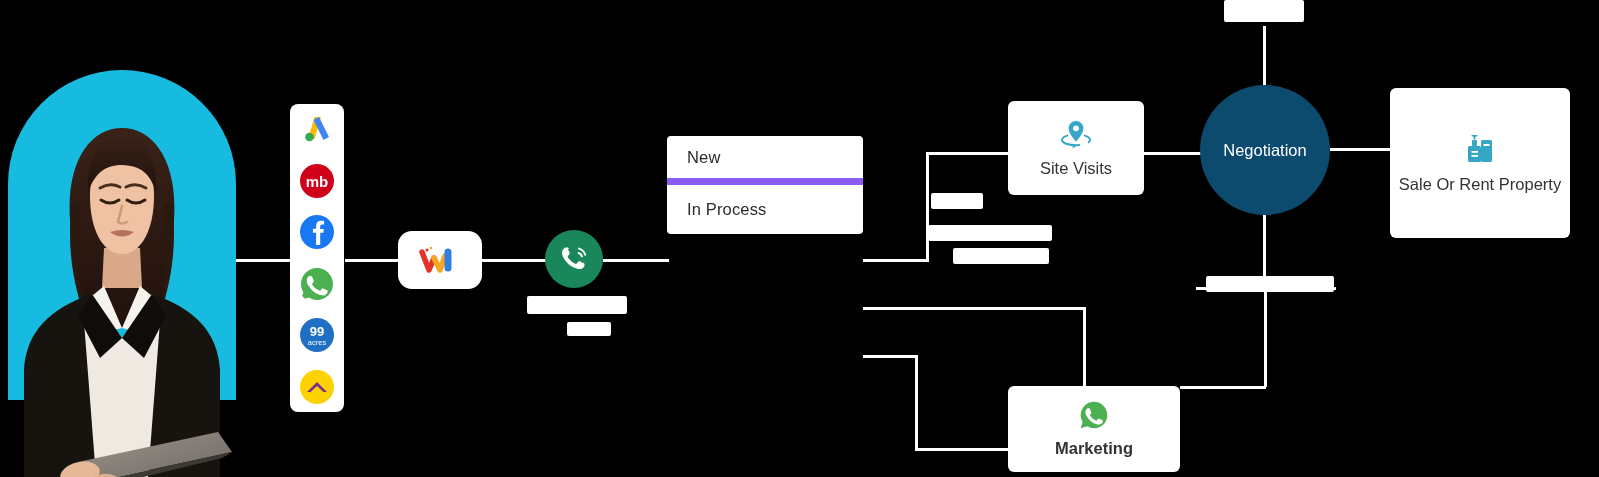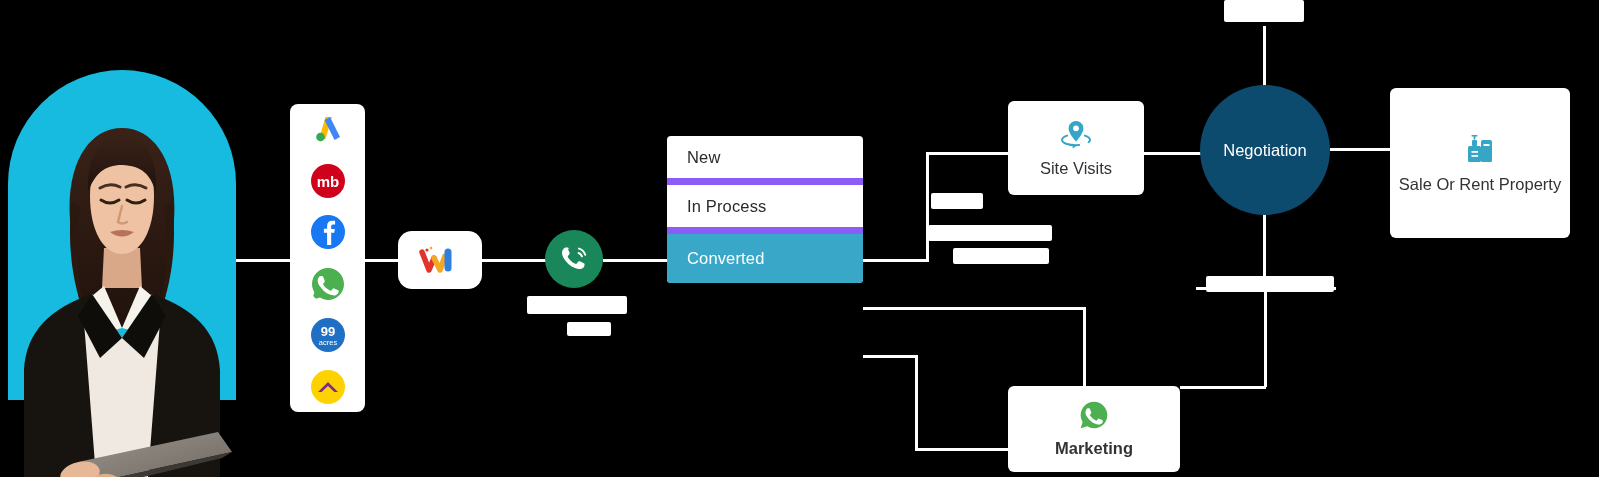--- a/index.html
+++ b/index.html
@@ -57,21 +57,21 @@
     top: 0;
     width: 228px;
     height: 407px;
   }
 
   
   #source-column {
     position: absolute;
     left: 290px;
     top: 104px;
-    width: 75px;
+    width: 54px;
     height: 308px;
     background: #ffffff;
     border-radius: 8px;
     display: flex;
     flex-direction: column;
     align-items: center;
     justify-content: space-between;
     padding: 6px 0;
     box-sizing: border-box;
   }
@@ -350,21 +350,20 @@
     <svg width="32" height="32" viewBox="0 0 32 32">
       <path d="M11 5.5c-.5-1-1-1-1.6-1H8c-.6 0-1.4.2-2.1 1-.7.8-1.9 1.9-1.9 4.6 0 2.7 2 5.6 2.3 6 .3.4 3.9 6.2 9.5 8.5 4.7 1.9 5.7 1.5 6.7 1.4 1-.1 3.2-1.3 3.7-2.6.4-1.3.4-2.4.3-2.6-.1-.2-.5-.4-1.1-.7-.6-.3-3.3-1.6-3.8-1.8-.5-.2-.9-.3-1.2.2-.4.5-1.4 1.8-1.7 2.1-.3.4-.6.4-1.2.1-.6-.3-2.4-.9-4.5-2.8-1.7-1.5-2.8-3.4-3.1-4-.3-.5 0-.8.2-1.1.3-.3.6-.7.9-1 .3-.3.4-.6.6-1 .2-.4.1-.7 0-1-.1-.3-1.2-3-1.6-3.8Z" fill="#ffffff"></path>
       <path d="M21 5.6a9.5 9.5 0 0 1 6.2 6.1" stroke="#ffffff" stroke-width="2" fill="none" stroke-linecap="round"></path>
       <path d="M20.6 10a5.4 5.4 0 0 1 3.3 3.3" stroke="#ffffff" stroke-width="2" fill="none" stroke-linecap="round"></path>
     </svg>
   </div>
 
   <div id="status-list">
     <div class="status-row">New</div>
     <div class="status-row">In Process</div>
-    <div class="status-row active">Converted</div>
   </div>
 
   <div class="card" id="card-site-visits">
     <svg width="34" height="32" viewBox="0 0 34 32">
       <path d="M17 3c-4.1 0-7.4 3.3-7.4 7.4 0 5.5 7.4 13 7.4 13s7.4-7.5 7.4-13C24.4 6.3 21.1 3 17 3Z" fill="#36A6C6"></path>
       <circle cx="17" cy="10.3" r="2.9" fill="#ffffff"></circle>
       <path d="M8.2 17.6C5 18.6 3 20.2 3 22c0 2.9 6.3 5.2 14 5.2s14-2.3 14-5.2c0-1.8-2-3.4-5.2-4.4" stroke="#36A6C6" stroke-width="2" fill="none" stroke-linecap="round" stroke-dasharray="26 10"></path>
       <path d="M13.6 25.4 L17 28.3 L13.6 30.4 Z" fill="#36A6C6"></path>
     </svg>
     <div class="card-label">Site Visits</div>

